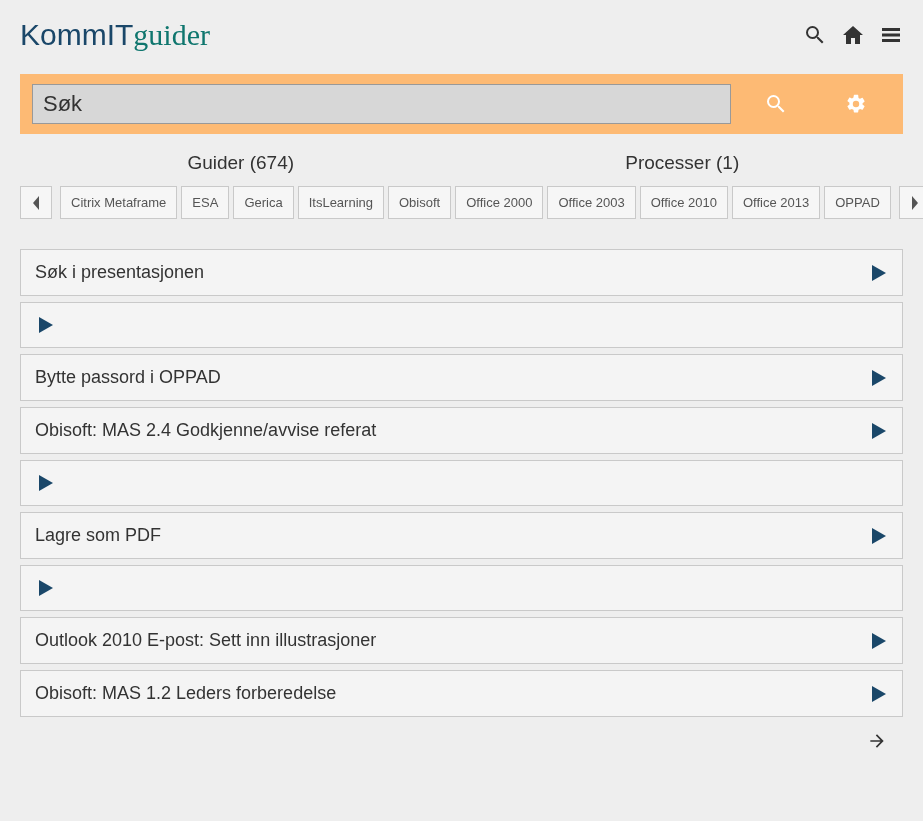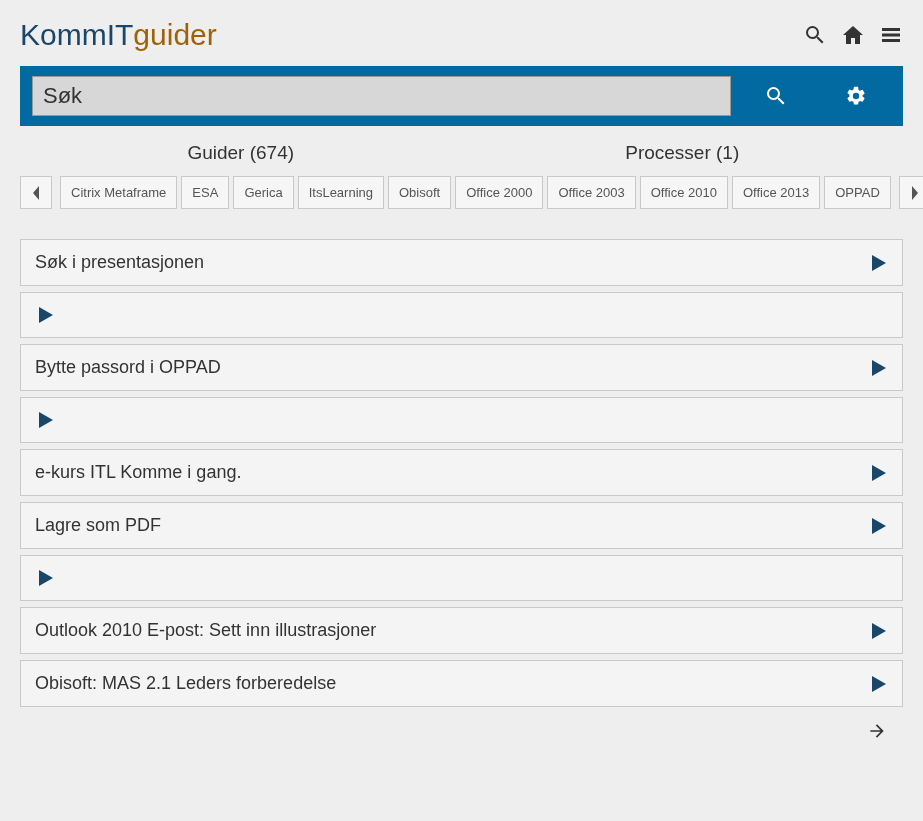--- a/index.html
+++ b/index.html
@@ -15,30 +15,30 @@
     display: flex;
     justify-content: space-between;
     align-items: center;
     padding: 18px 20px 10px 20px;
   }
   .logo {
     font-size: 30px;
     font-weight: 400;
   }
   .logo-a { color: #1a4769; font-weight: 400; }
-  .logo-b { color: #a16207; font-weight: 400; }
+  .logo-b { color: #0f766e; font-weight: 400; font-family: Liberation Serif, serif; }
   .header-icons {
     display: flex;
     gap: 14px;
     color: #333;
   }
   .header-icons span { cursor: pointer; display:flex; align-items:center; }
   .search-bar {
-    background: #0369a1;
-    margin: 4px 20px;
+    background: #fdba74;
+    margin: 12px 20px;
     display: flex;
     align-items: center;
     padding: 10px 12px;
     gap: 10px;
   }
   .search-input {
     flex: 1;
     background: #d7d7d7;
     border: 1px solid #999;
     font-size: 22px;
@@ -197,28 +197,28 @@
     </div>
     <div class="guide-item">
       <div class="guide-title">Bytte passord i OPPAD</div>
       <div class="play-icon">
         <svg width="20" height="20" viewBox="0 0 20 20" fill="#1a4769">
           <path d="M4 2l14 8-14 8V2z"></path>
         </svg>
       </div>
     </div>
     <div class="guide-item">
-      <div class="play-icon">
-        <svg width="20" height="20" viewBox="0 0 20 20" fill="#1a4769">
-          <path d="M4 2l14 8-14 8V2z"></path>
-        </svg>
-      </div>
-    </div>
-    <div class="guide-item">
-      <div class="guide-title">e-kurs ITL Komme i gang.</div>
+      <div class="guide-title">Obisoft: MAS 2.4 Godkjenne/avvise referat</div>
+      <div class="play-icon">
+        <svg width="20" height="20" viewBox="0 0 20 20" fill="#1a4769">
+          <path d="M4 2l14 8-14 8V2z"></path>
+        </svg>
+      </div>
+    </div>
+    <div class="guide-item">
       <div class="play-icon">
         <svg width="20" height="20" viewBox="0 0 20 20" fill="#1a4769">
           <path d="M4 2l14 8-14 8V2z"></path>
         </svg>
       </div>
     </div>
     <div class="guide-item">
       <div class="guide-title">Lagre som PDF</div>
       <div class="play-icon">
         <svg width="20" height="20" viewBox="0 0 20 20" fill="#1a4769">
@@ -235,21 +235,21 @@
     </div>
     <div class="guide-item">
       <div class="guide-title">Outlook 2010 E-post: Sett inn illustrasjoner</div>
       <div class="play-icon">
         <svg width="20" height="20" viewBox="0 0 20 20" fill="#1a4769">
           <path d="M4 2l14 8-14 8V2z"></path>
         </svg>
       </div>
     </div>
     <div class="guide-item">
-      <div class="guide-title">Obisoft: MAS 2.1 Leders forberedelse</div>
+      <div class="guide-title">Obisoft: MAS 1.2 Leders forberedelse</div>
       <div class="play-icon">
         <svg width="20" height="20" viewBox="0 0 20 20" fill="#1a4769">
           <path d="M4 2l14 8-14 8V2z"></path>
         </svg>
       </div>
     </div>
   </div>
 
 <div class="footer-nav">
   <span>

